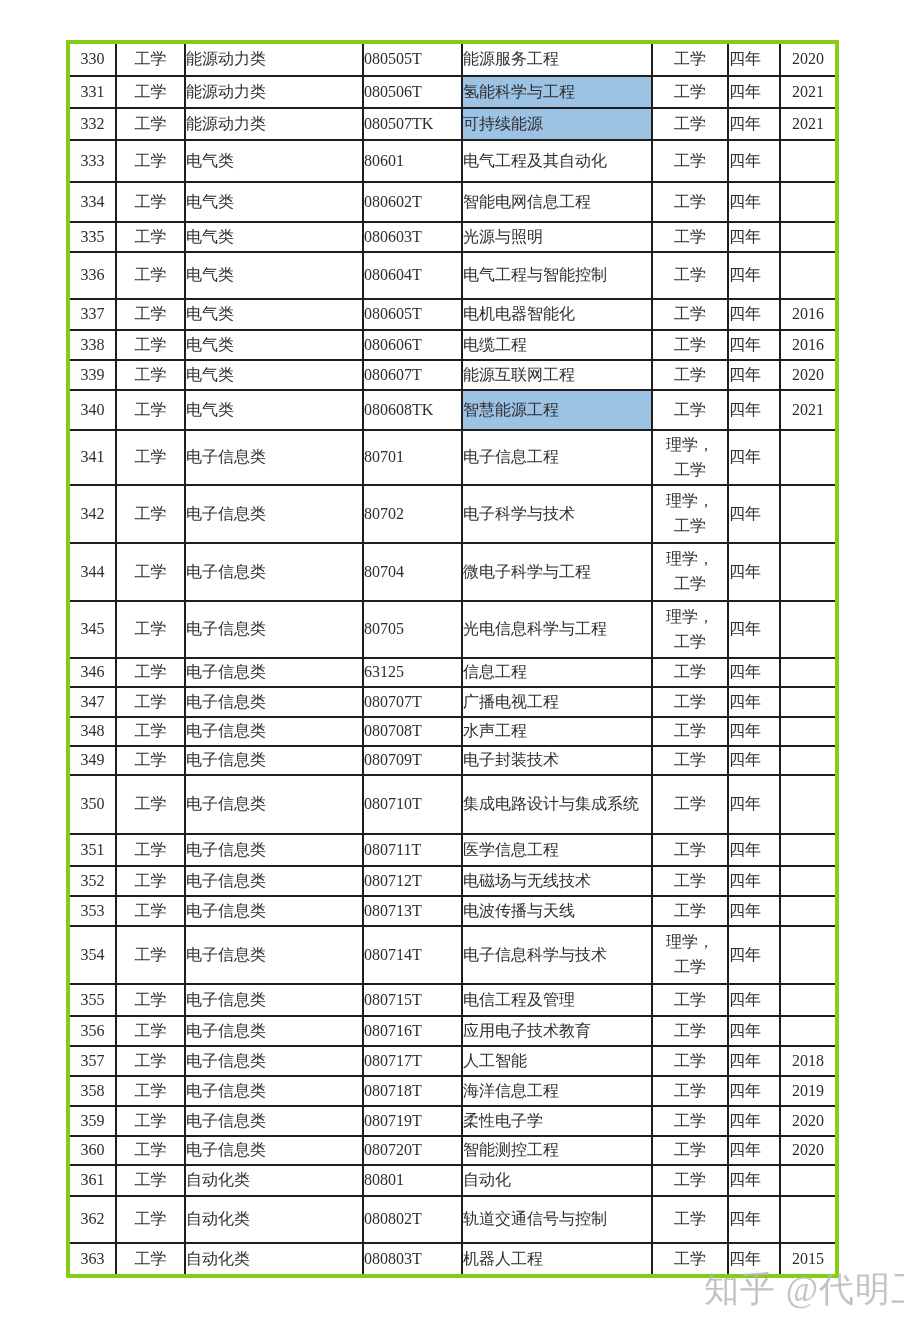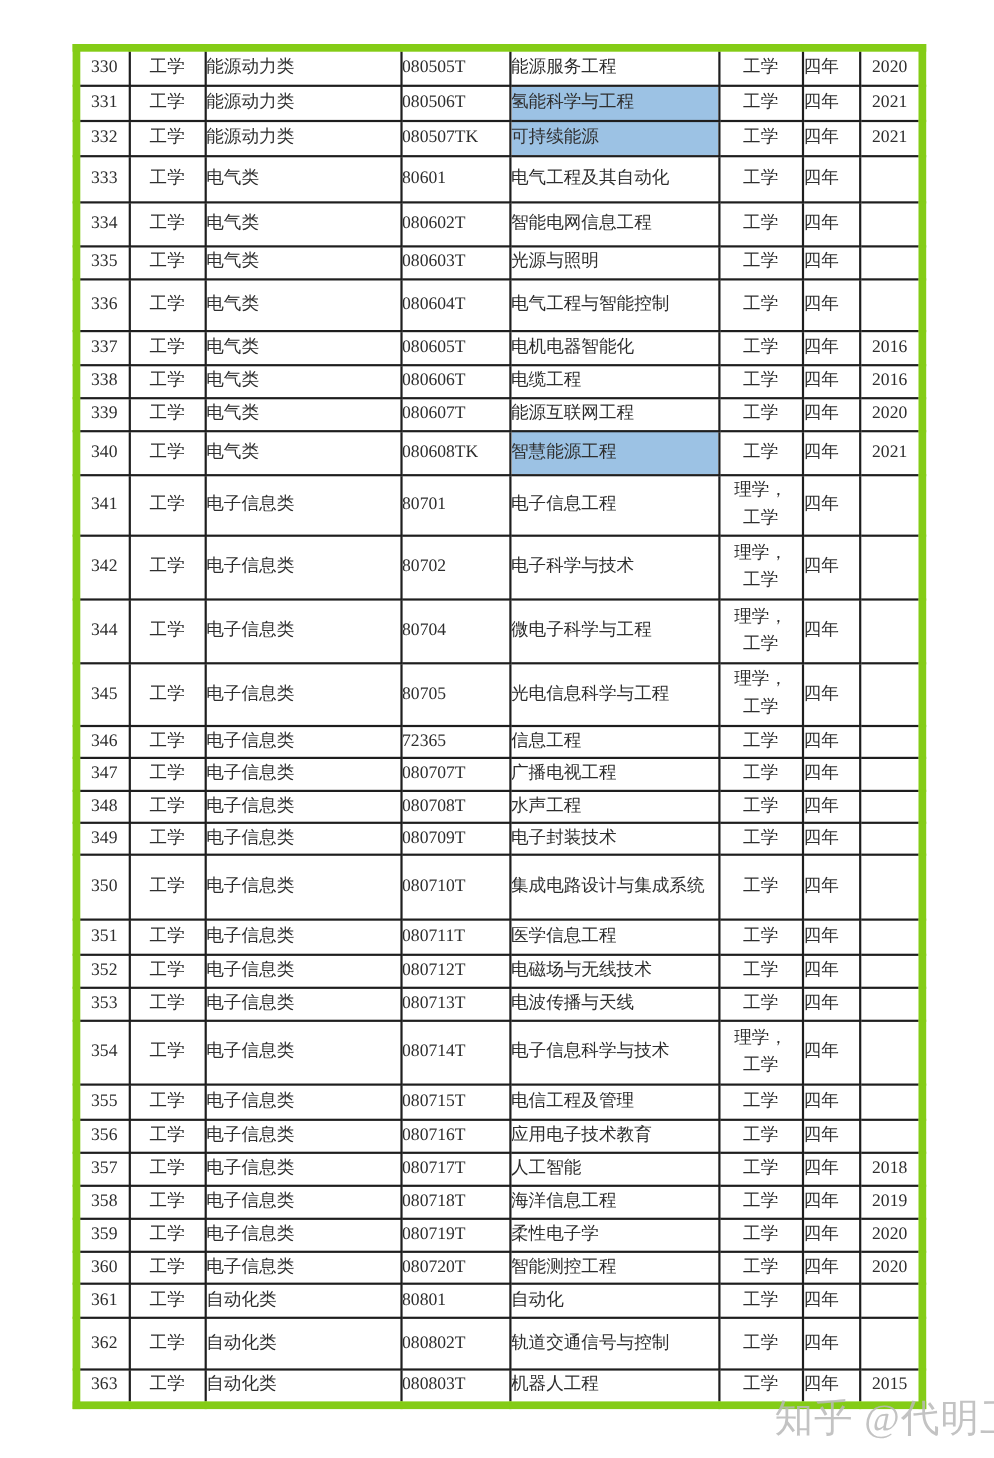--- a/index.html
+++ b/index.html
@@ -9,21 +9,21 @@
     position:relative;
     font-family:"Liberation Serif","DejaVu Serif",serif;
     overflow:hidden;
   }
   .page{position:absolute;inset:0;}
   table.catalog{
     position:absolute;left:66px;top:40px;
     width:769px;
     border-collapse:collapse;
     table-layout:fixed;
-    border:7px solid #84cc16;
+    border:4px solid #84cc16;
   }
   table.catalog td{
     border:2px solid #1e1e1e;
     font-size:16px;
     color:#2e2e2e;
     vertical-align:middle;
     padding:0;
     overflow:hidden;
     line-height:1.55;
   }
@@ -215,21 +215,21 @@
           <td class="c5">光电信息科学与工程</td>
           <td class="c6">理学，
 工学</td>
           <td class="c7">四年</td>
           <td class="c8"></td>
         </tr>
         <tr style="height: 29px;">
           <td class="c1">346</td>
           <td class="c2">工学</td>
           <td class="c3">电子信息类</td>
-          <td class="c4">72365</td>
+          <td class="c4">63125</td>
           <td class="c5">信息工程</td>
           <td class="c6">工学</td>
           <td class="c7">四年</td>
           <td class="c8"></td>
         </tr>
         <tr style="height: 30px;">
           <td class="c1">347</td>
           <td class="c2">工学</td>
           <td class="c3">电子信息类</td>
           <td class="c4">080707T</td>

